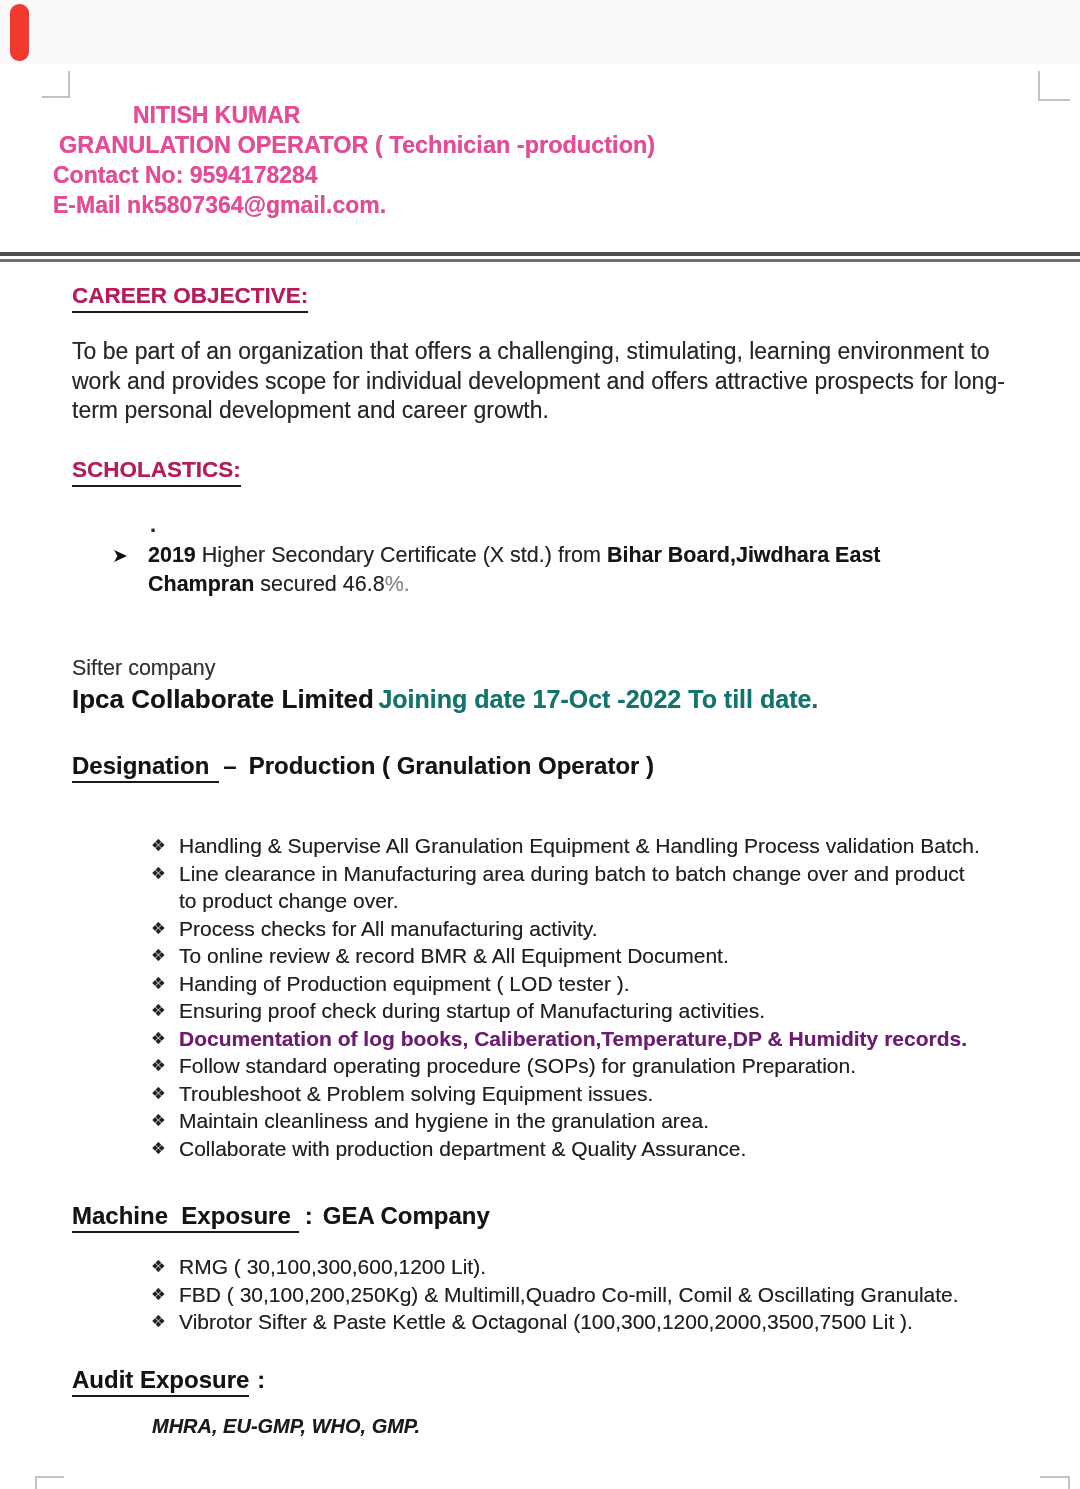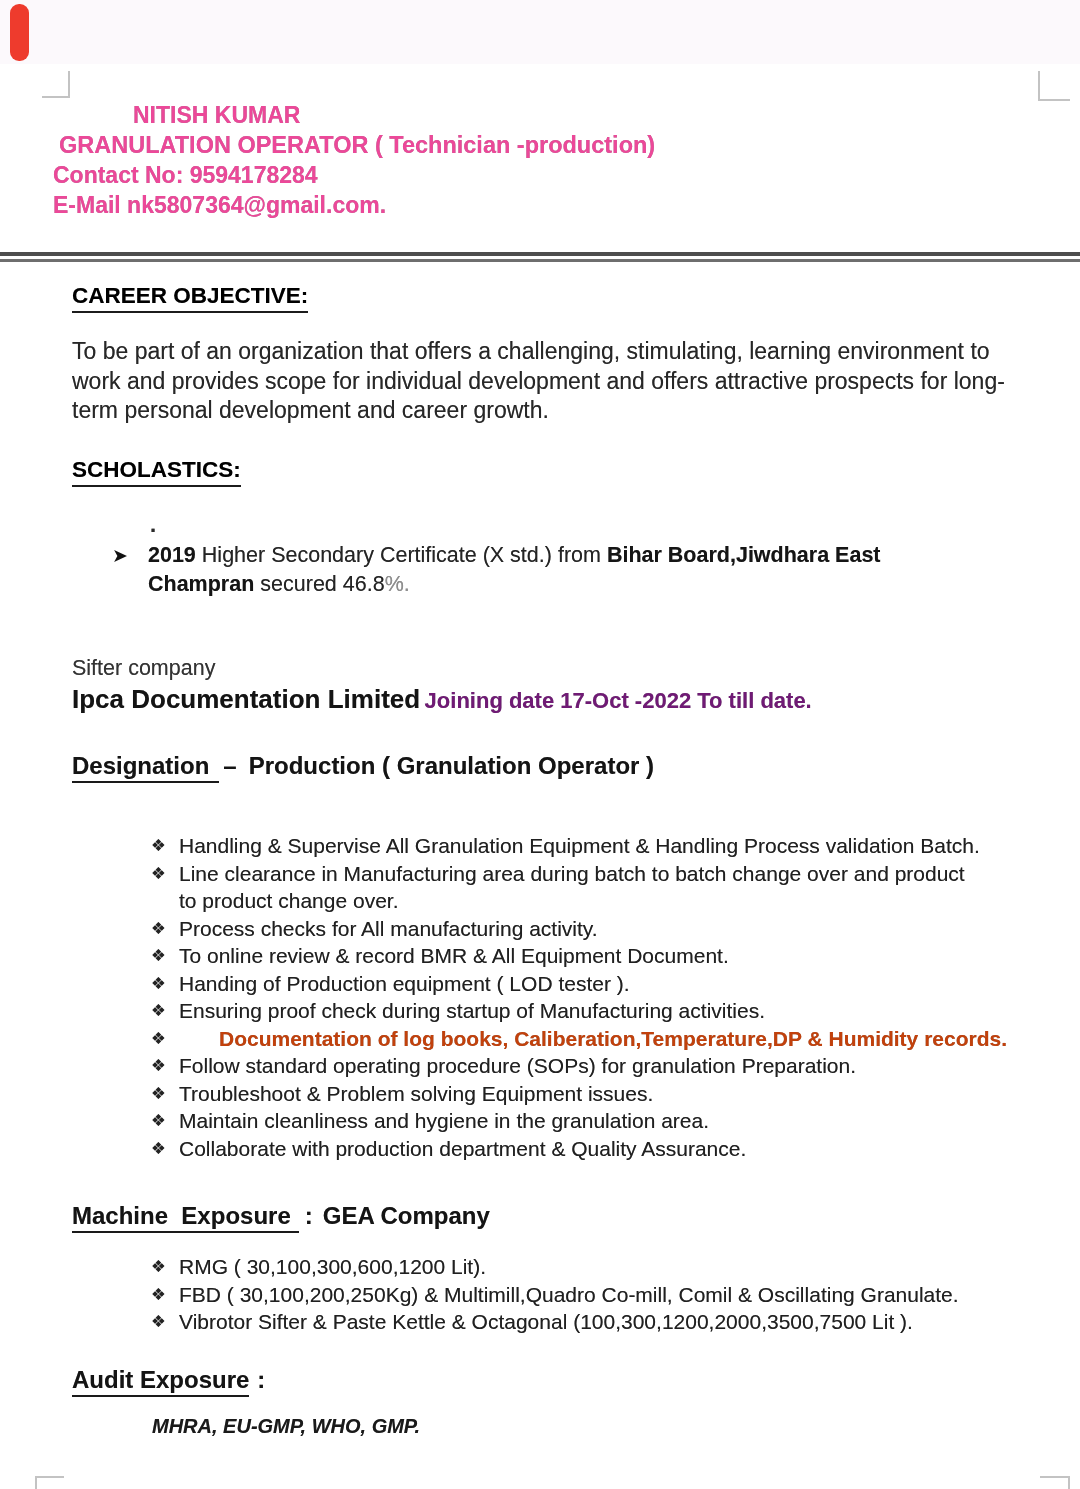--- a/index.html
+++ b/index.html
@@ -20,44 +20,44 @@
   .mark-br{left:1040px;top:1476px;width:28px;height:13px;border-right-width:2px;border-top-width:2px;}
   
   .hdr{left:53px;top:100px;width:980px;font-weight:600;font-size:23px;line-height:30px;color:#ec4899;}
   .hdr .name{margin-left:80px;}
   .hdr .role{margin-left:6px;font-size:23.5px;}
   
   .sep{left:0;top:252px;width:1080px;}
   .sep .l1{height:3.5px;background:#4c4c4c;}
   .sep .gap{height:3px;background:#fdfdfd;}
   .sep .l2{height:3px;background:#6e6e6e;}
-  .h-underline{font-weight:700;font-size:22.5px;color:#000000;border-bottom:2.5px solid #1c1c1c;padding-bottom:2px;display:inline-block;}
+  .h-underline{font-weight:700;font-size:22.5px;color:#be185d;border-bottom:2.5px solid #1c1c1c;padding-bottom:2px;display:inline-block;}
   .career-h{left:72px;top:283px;}
   .objective{left:72px;top:337px;width:935px;font-size:23px;line-height:29.5px;color:#272727;}
   .scho-h{left:72px;top:457px;}
   .stray-dot{left:150px;top:512px;font-size:22px;font-weight:700;color:#2a2a2a;}
   .scho-item{left:112px;top:541px;display:flex;}
   .scho-item .arrow{width:36px;font-size:19px;line-height:29px;color:#111;font-family:"DejaVu Sans",sans-serif;}
   .scho-item .txt{width:805px;font-size:21.5px;line-height:29px;color:#242424;}
   .b{font-weight:700;color:#151515;}
   .pct{color:#8f8f8f;}
   .cur-label{left:72px;top:656px;font-size:21.5px;color:#333;}
   .ipca{left:72px;top:684px;white-space:nowrap;}
   .ipca .co{font-size:26px;font-weight:700;color:#141414;}
-  .ipca .join{font-size:22px;font-weight:700;color:#701a75;}
+  .ipca .join{font-size:25px;font-weight:700;color:#0f766e;}
   .desig{left:72px;top:752px;font-size:24px;font-weight:700;color:#141414;white-space:nowrap;}
   .u24{border-bottom:2.5px solid #1a1a1a;padding-bottom:1px;display:inline-block;}
   .desig .u24{padding-right:10px;}
   .desig .dash{margin:0 12px 0 4px;}
   ul.dlist{left:151px;top:832px;margin:0;padding:0;list-style:none;width:900px;}
   ul.dlist li{display:flex;margin:0;}
   ul.dlist .dm{width:28px;font-size:16.5px;line-height:27.5px;color:#222;font-family:"DejaVu Sans",sans-serif;}
   ul.dlist .dt{width:840px;font-size:21px;line-height:27.5px;color:#202020;}
   ul.dlist .dt.w2{width:790px;}
-  ul.dlist .dt.bold7{font-weight:700;color:#c2410c;white-space:nowrap;width:auto;margin-left:40px;}
+  ul.dlist .dt.bold7{font-weight:700;color:#701a75;white-space:nowrap;width:auto;}
   ul.dlist .dt.nowrap3{white-space:nowrap;width:auto;}
   .mach-h{left:72px;top:1202px;font-size:24px;font-weight:700;color:#141414;white-space:nowrap;}
   .mach-h .u24{padding-right:8px;}
   .mach-h .col{margin:0 10px 0 6px;}
   ul.mlist{left:151px;top:1253px;}
   .audit-h{left:72px;top:1366px;font-size:24px;font-weight:700;color:#141414;white-space:nowrap;}
   .audit-h .col{margin-left:8px;}
   .audit-body{left:152px;top:1415px;font-size:20px;font-weight:700;font-style:italic;color:#1a1a1a;white-space:nowrap;}
 </style>
 </head>
@@ -93,21 +93,21 @@
   <span class="h-underline scan">SCHOLASTICS:</span>
 </div>
 <div class="abs stray-dot scan">.</div>
 <div class="abs scho-item">
   <span class="arrow">➤</span>
   <span class="txt scan"><span class="b">2019</span> <span>Higher Secondary Certificate (X std.) from</span> <span class="b">Bihar Board,Jiwdhara East Champran</span> <span> secured 46.8</span><span class="pct">%.</span></span>
 </div>
 
 <div class="abs cur-label scan">Sifter company</div>
 <div class="abs ipca scan">
-  <span class="co">Ipca Documentation Limited</span>
+  <span class="co">Ipca Collaborate Limited</span>
   <span class="join">Joining date 17-Oct -2022 To till date.</span>
 </div>
 
 <div class="abs desig scan">
   <span class="u24">Designation</span><span class="dash">–</span><span>Production ( Granulation Operator )</span>
 </div>
 
 <ul class="abs dlist scan">
   <li>
       <span class="dm">❖</span>

